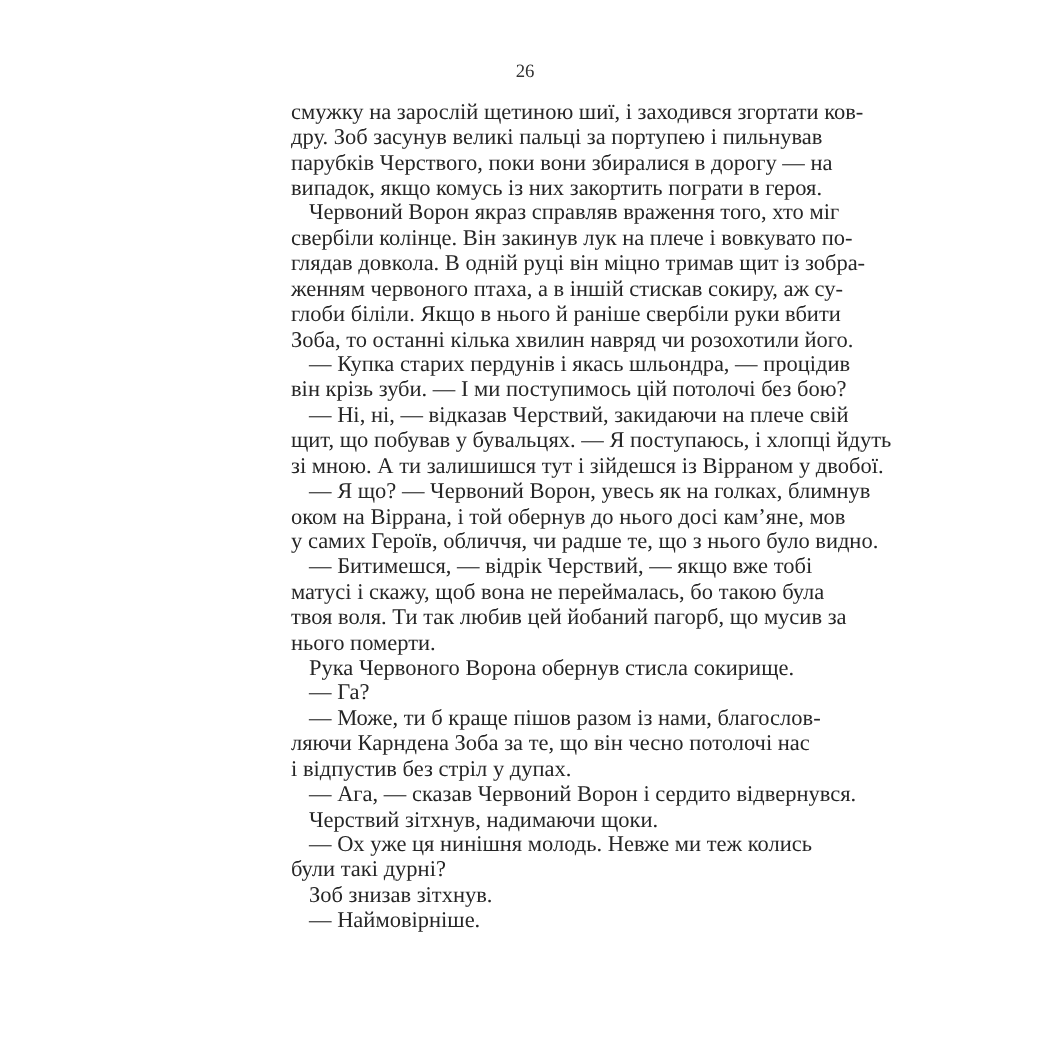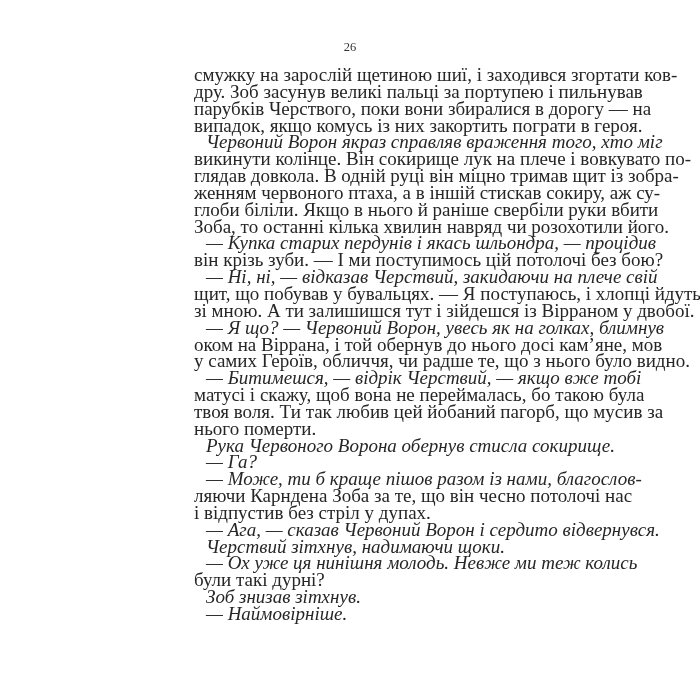--- a/index.html
+++ b/index.html
@@ -30,52 +30,51 @@
       font-family: "Liberation Serif", "DejaVu Serif", serif;
       font-size: 12.5px;
       color: #333333;
     }
     .text-block {
       position: absolute;
       left: 194px;
       top: 67px;
       width: 332px;
       font-family: "Liberation Serif", "DejaVu Serif", serif;
-      font-size: 19px;
+      font-size: 15px;
       line-height: 16.85px;
       color: #262626;
     }
     .line {
       display: block;
       height: 16.85px;
       white-space: nowrap;
       text-align: justify;
       text-align-last: justify;
       overflow: visible;
     }
     .line.indent {
       padding-left: 12px;
-      font-style: italic;
     }
     .line.last {
       text-align-last: left;
     }
   </style>
 </head>
 <body>
 
 <div class="page">
   <div class="page-number">26</div>
   <div class="text-block" id="text-block">
       <span class="line">смужку на зарослій щетиною шиї, і заходився згортати ков-</span>
       <span class="line">дру. Зоб засунув великі пальці за портупею і пильнував</span>
       <span class="line">парубків Черствого, поки вони збиралися в дорогу — на</span>
       <span class="line last">випадок, якщо комусь із них закортить пограти в героя.</span>
       <span class="line indent">Червоний Ворон якраз справляв враження того, хто міг</span>
-      <span class="line">викинути колінце. Він сокирище лук на плече і вовкувато по-</span>
+      <span class="line">свербіли колінце. Він закинув лук на плече і вовкувато по-</span>
       <span class="line">глядав довкола. В одній руці він міцно тримав щит із зобра-</span>
       <span class="line">женням червоного птаха, а в іншій стискав сокиру, аж су-</span>
       <span class="line">глоби біліли. Якщо в нього й раніше свербіли руки вбити</span>
       <span class="line last">Зоба, то останні кілька хвилин навряд чи розохотили його.</span>
       <span class="line indent">— Купка старих пердунів і якась шльондра, — процідив</span>
       <span class="line last">він крізь зуби. — І ми поступимось цій потолочі без бою?</span>
       <span class="line indent">— Ні, ні, — відказав Черствий, закидаючи на плече свій</span>
       <span class="line">щит, що побував у бувальцях. — Я поступаюсь, і хлопці йдуть</span>
       <span class="line last">зі мною. А ти залишишся тут і зійдешся із Вірраном у двобої.</span>
       <span class="line indent">— Я що? — Червоний Ворон, увесь як на голках, блимнув</span>

